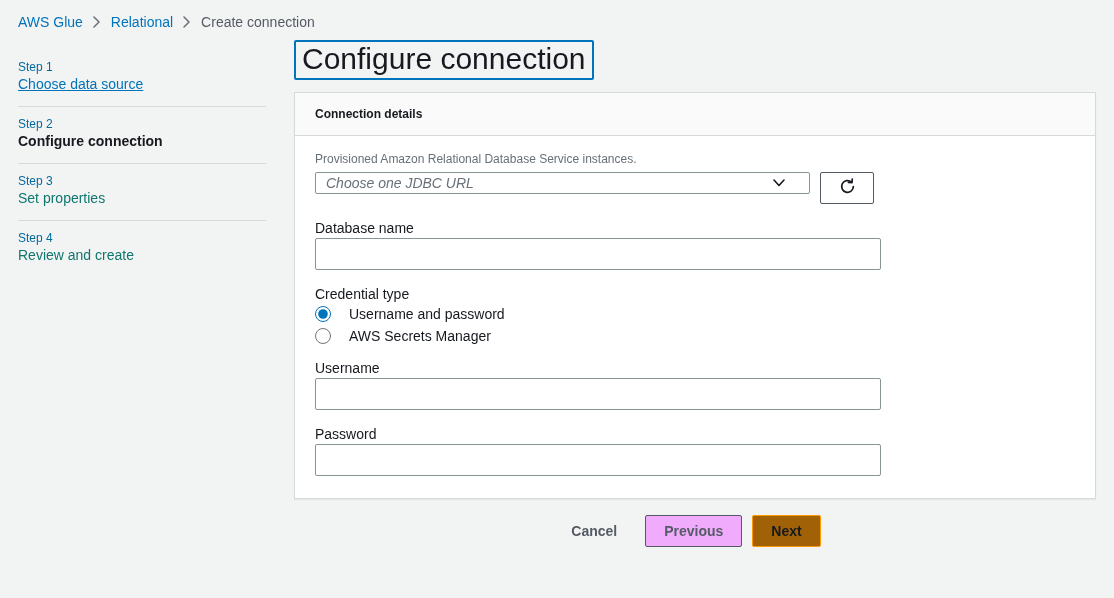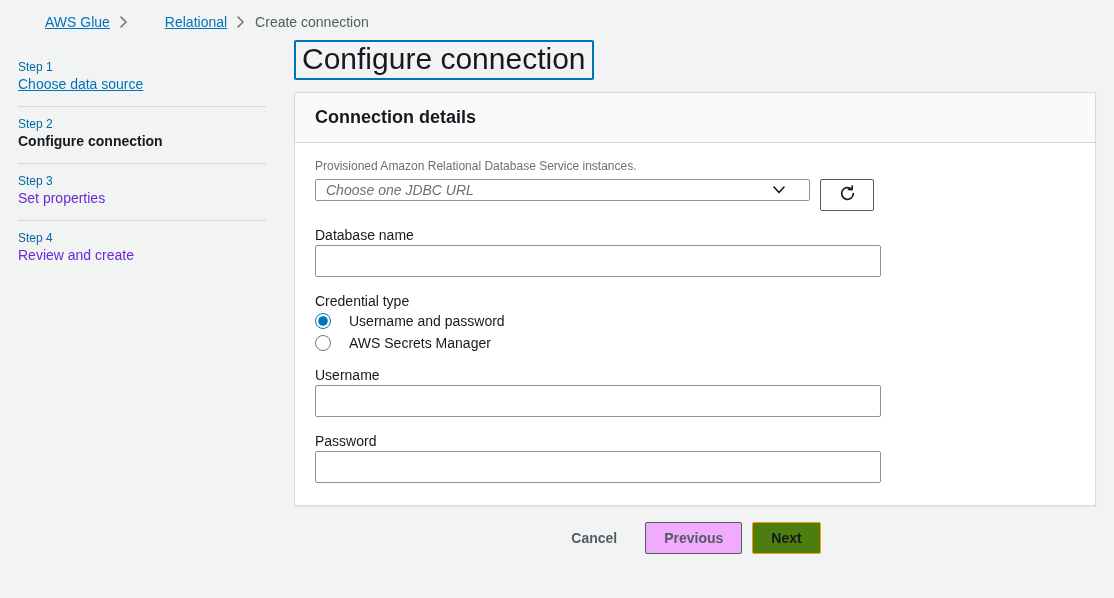--- a/index.html
+++ b/index.html
@@ -16,43 +16,41 @@
   
   .breadcrumbs {
     display: flex;
     align-items: center;
     gap: 10px;
     padding: 14px 18px 6px 18px;
     font-size: 14px;
   }
   .breadcrumbs a {
     color: #0073bb;
-    text-decoration: underline;
-    cursor: pointer;
-    margin-left: 27px;
+    cursor: pointer;
   }
   .breadcrumbs .sep { color: #687078; display:flex; align-items:center; }
   .breadcrumbs .current { color: #545b64; }
 
   
   .layout {
     display: flex;
     padding: 0 18px;
     gap: 28px;
   }
 
   
   .steps {
     width: 248px;
     padding-top: 14px;
   }
   .step { padding: 10px 0 14px 0; }
   .step + .step { border-top: 1px solid #d5dbdb; }
   .step-num { font-size: 12px; color: #0369a1; margin-bottom: 2px; }
-  .step-title { font-size: 14px; color: #6d28d9; }
+  .step-title { font-size: 14px; color: #0f766e; }
   .step-title.link { color: #0073bb; text-decoration: underline; cursor: pointer; }
   .step-title.active { color: #16191f; font-weight: 700; }
 
   
   .main { flex: 1; padding-top: 4px; }
   .page-title {
     font-size: 30px;
     font-weight: 400;
     color: #16191f;
     display: inline-block;
@@ -64,21 +62,21 @@
 
   .card {
     background: #fff;
     border: 1px solid #d5dbdb;
     box-shadow: 0 1px 1px rgba(0,0,0,0.05);
   }
   .card-header {
     background: #fafafa;
     border-bottom: 1px solid #d5dbdb;
     padding: 14px 20px;
-    font-size: 18px;
+    font-size: 12px;
     font-weight: 700;
   }
   .card-body { padding: 16px 20px 22px 20px; }
 
   .field { margin-bottom: 16px; }
   .field:last-child { margin-bottom: 0; }
   .field-label { font-size: 14px; font-weight: 400; color: #16191f; margin-bottom: 2px; }
   .field-desc { font-size: 12px; color: #687078; margin-bottom: 6px; }
 
   .row { display: flex; gap: 10px; align-items: stretch; }
@@ -137,21 +135,21 @@
     border-radius: 2px;
     font-size: 14px;
     font-weight: 700;
     cursor: pointer;
     display: inline-flex;
     align-items: center;
     justify-content: center;
   }
   .btn-link { background: transparent; border: none; color: #545b64; font-weight: 700; }
   .btn-outline { background: #f0abfc; border: 1px solid #545b64; color: #545b64; }
-  .btn-primary { background: #4d7c0f; border: 1px solid #ff9900; color: #16191f; }
+  .btn-primary { background: #a16207; border: 1px solid #ff9900; color: #16191f; }
 </style>
 </head>
 <body>
 
 <div class="breadcrumbs">
   <a>AWS Glue</a>
   <span class="sep">
     <svg width="8" height="12" viewBox="0 0 8 12">
         <path d="M1 1 L6 6 L1 11" stroke="#687078" stroke-width="1.5" fill="none" stroke-linecap="round" stroke-linejoin="round"></path>
       </svg>

